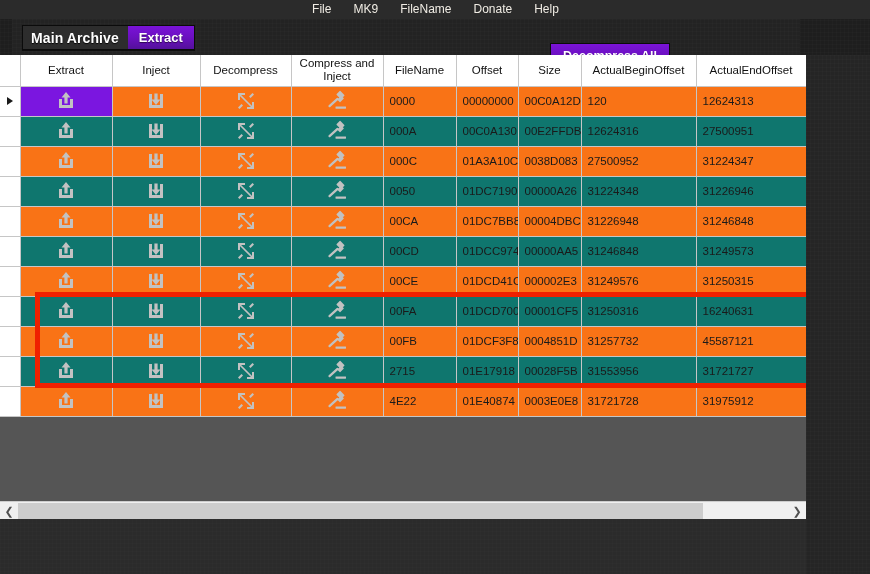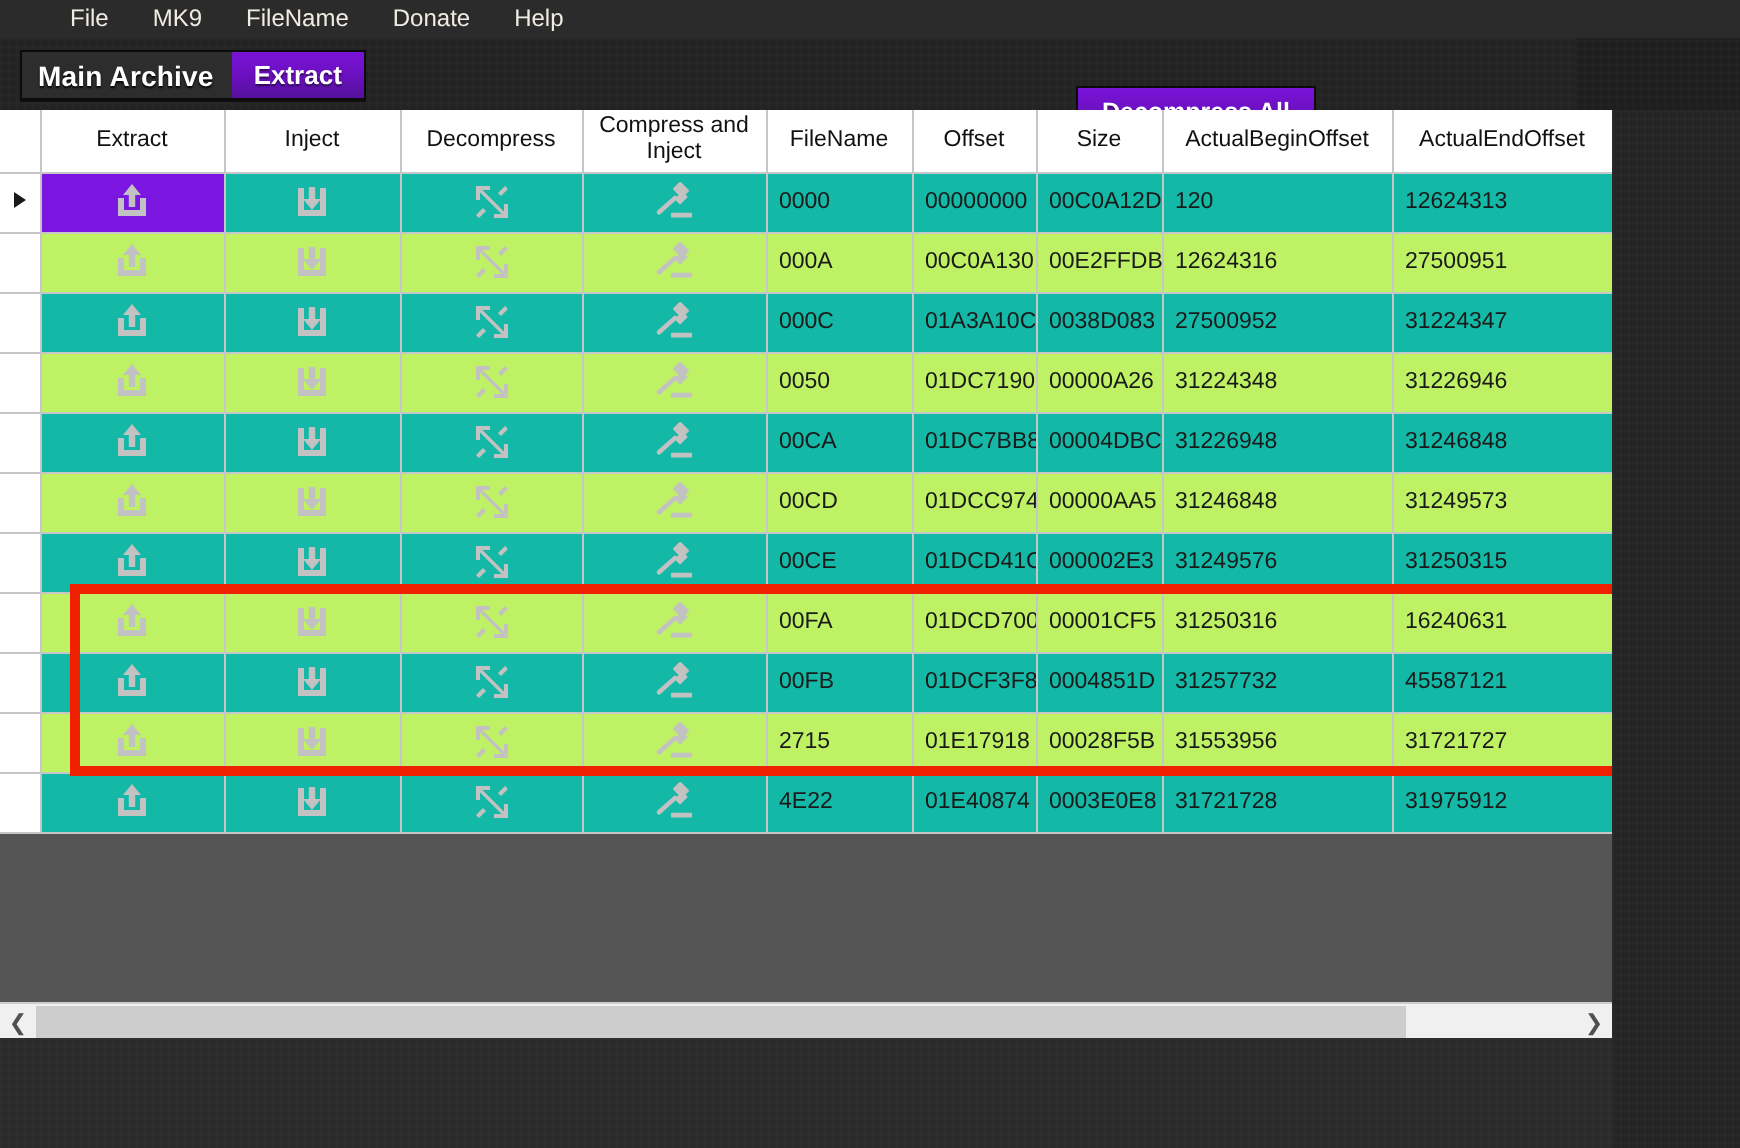--- a/index.html
+++ b/index.html
@@ -28,36 +28,37 @@
   }
 
   
   #menubar {
     position: absolute;
     left: 0; top: 0;
     width: 870px; height: 19px;
     background: #2b2b2b;
     display: flex;
     align-items: center;
-    padding-left: 24px;
+    padding-left: 1px;
     box-sizing: border-box;
+    justify-content: center;
   }
   .menu-item {
     color: #f0ece4;
     font-size: 12px;
     padding: 0 11px;
     line-height: 19px;
     cursor: default;
     white-space: nowrap;
   }
 
   
   #toolbar {
     position: absolute;
-    left: 0; top: 19px;
+    left: 12px; top: 19px;
     width: 788px; height: 36px;
     background: #232323;
     background-image:
       linear-gradient(rgba(255,255,255,0.015) 1px, transparent 1px),
       linear-gradient(90deg, rgba(255,255,255,0.015) 1px, transparent 1px);
     background-size: 4px 4px, 4px 4px;
   }
   #archive-group {
     position: absolute;
     left: 10px; top: 6px;
@@ -137,22 +138,22 @@
     height: 31px;
     line-height: 13px;
     color: #111;
     font-size: 11.5px;
     padding: 2px 2px;
   }
   table.grid th.col-sel, table.grid td.col-sel {
     width: 20px;
     border-right: 1px solid #c6c6c6;
   }
-  tr.row-alt td { background: #bef264; }
-  tr.row-norm td { background: #14b8a6; }
+  tr.row-alt td { background: #0f766e; }
+  tr.row-norm td { background: #f97316; }
   td.txt { padding-left: 6px; text-align: left; white-space: nowrap; }
   td.icon-cell { text-align: center; vertical-align: middle; padding: 0; }
   td.sel-cell { text-align: center; vertical-align: middle; padding: 0; }
 
   .ic { display: inline-block; vertical-align: middle; line-height: 0; }
   .cell-selected { background: #7b16e0 !important; }
 
   .rowmarker {
     display: inline-block;
     width: 0; height: 0;

